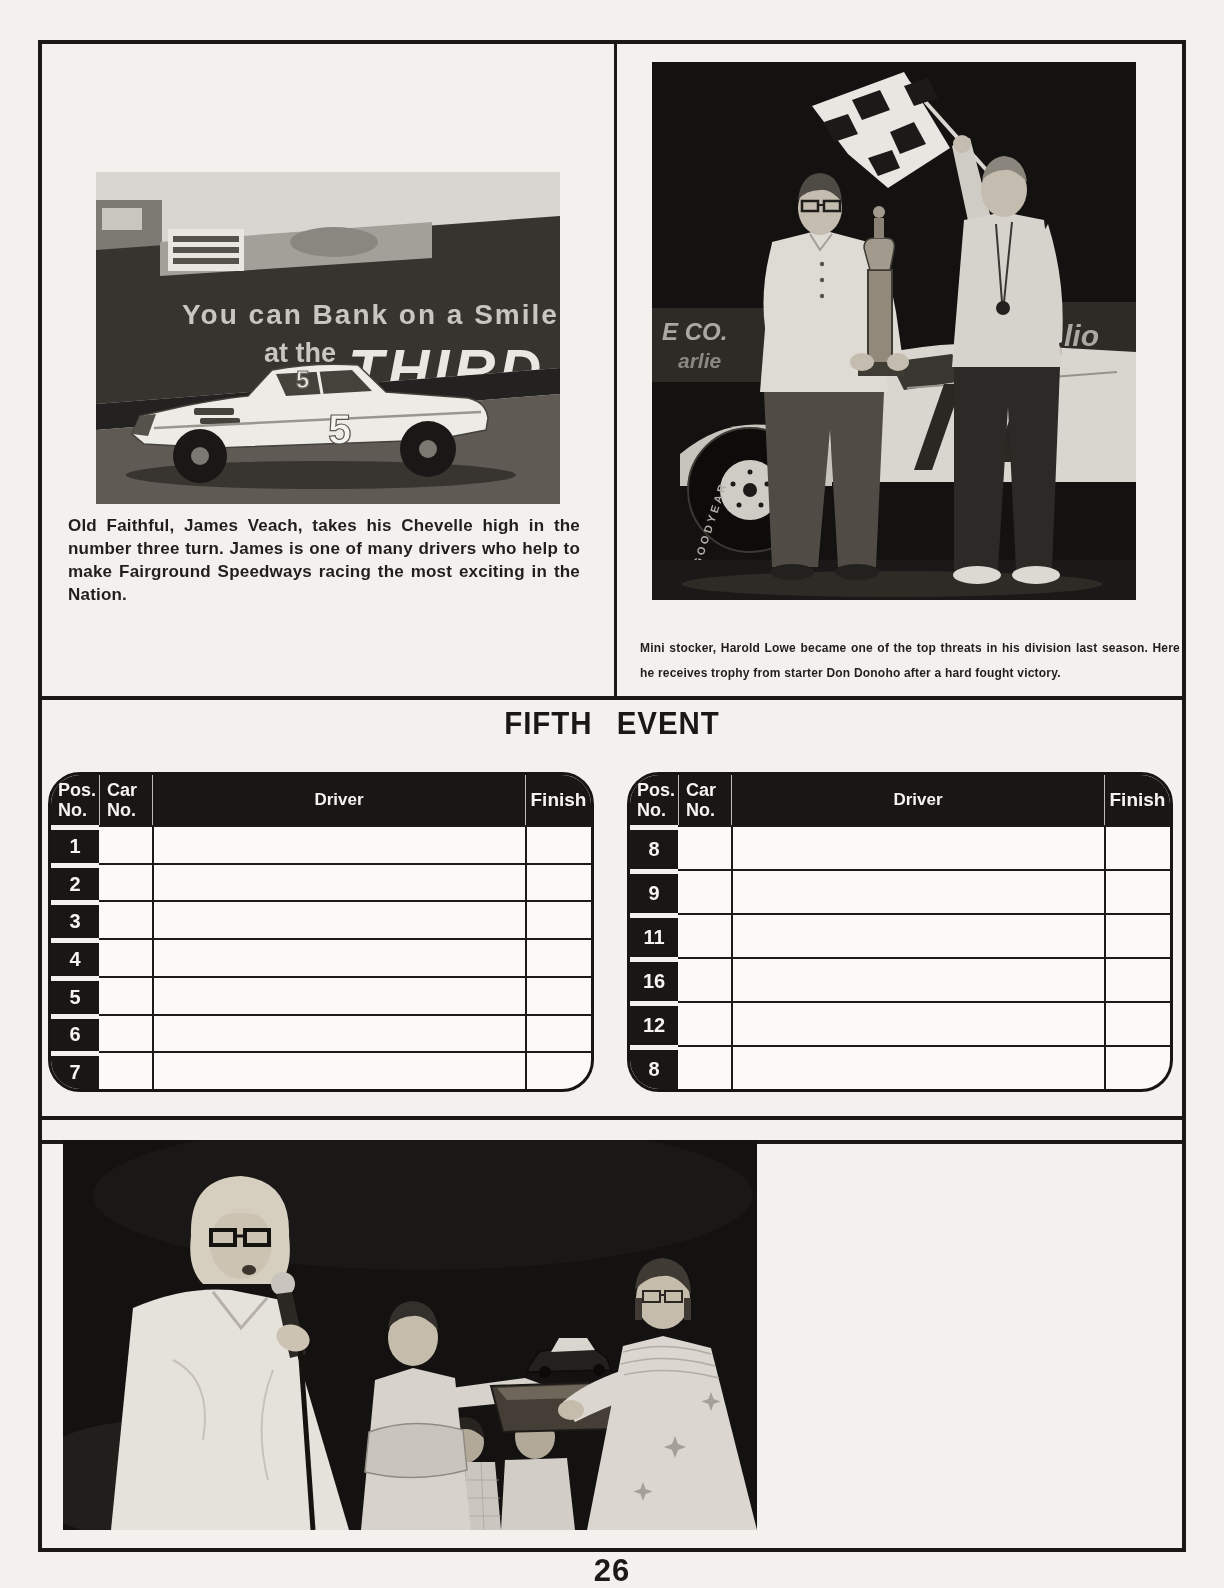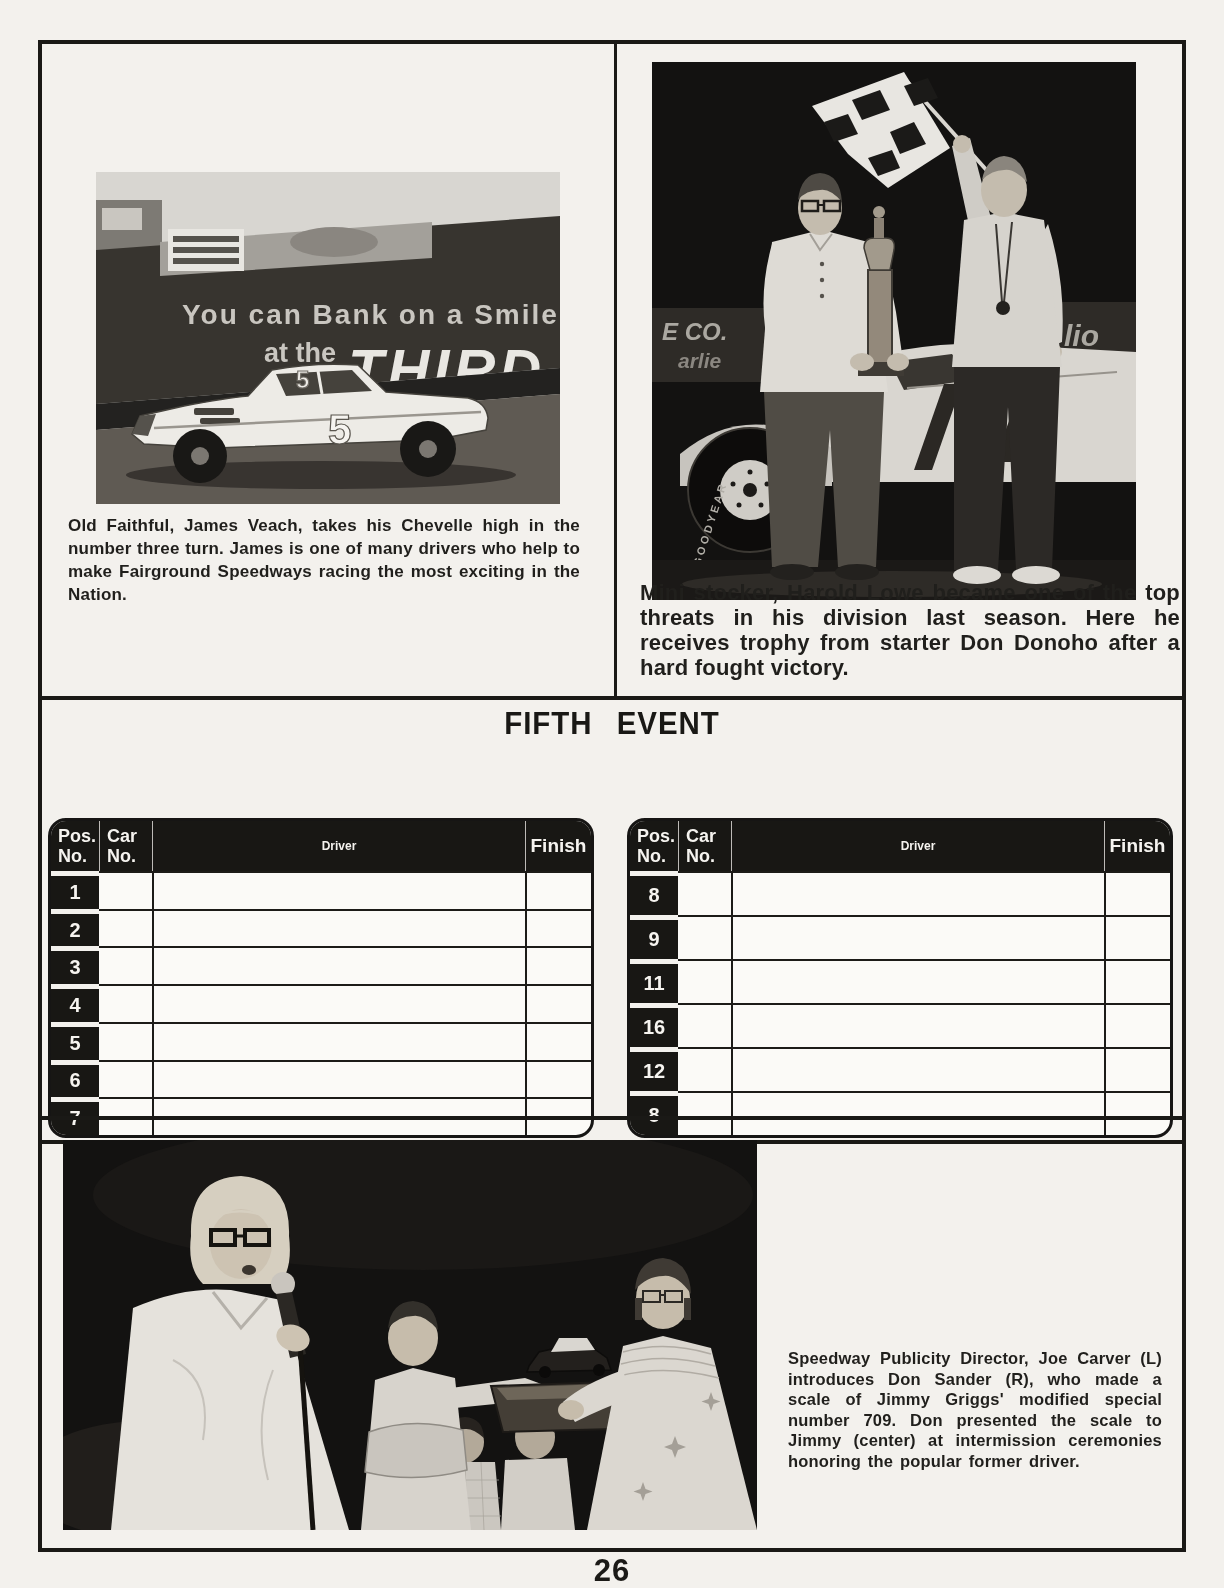--- a/index.html
+++ b/index.html
@@ -17,42 +17,42 @@
   #sec-top{top:40px;height:660px;padding-left:36px;}
   #sec-mid{top:696px;height:448px;}
   #sec-bot{top:1116px;height:436px;}
   .vdivider{position:absolute;left:572px;top:0;bottom:0;width:3px;background:#1a1916;}
   .photo{position:absolute;display:block;background:#141312;}
   .caption{
     position:absolute;margin:0;font-weight:700;color:#201f1c;
     text-align:justify;letter-spacing:.2px;
   }
   .caption-left{left:26px;top:470px;width:512px;font-size:17px;line-height:23px;}
-  .caption-right{left:598px;top:536px;width:540px;font-size:22px;line-height:25px;}
+  .caption-right{left:598px;top:592px;width:540px;font-size:12px;line-height:25px;}
   .caption-bottom{left:746px;top:228px;width:374px;font-size:16.5px;line-height:20.5px;word-spacing:2px;}
   .event-title{
     position:absolute;top:6px;left:0;right:0;margin:0;text-align:center;
     font-size:31px;font-weight:700;letter-spacing:1px;word-spacing:16px;
     transform:scaleX(.95);color:#191815;
   }
   
   .rtable{
     position:absolute;top:72px;width:546px;height:320px;
-    border:3px solid #161514;border-radius:18px;background:#fbfaf7;
-    overflow:hidden;display:flex;flex-direction:column;box-sizing:border-box;margin-top:46px;
+    border:3px solid #161514;border-radius:32px;background:#fbfaf7;
+    overflow:hidden;display:flex;flex-direction:column;box-sizing:border-box;
   }
   .rtable-left{left:6px;}
   .rtable-right{left:585px;}
   .thead,.trow{display:grid;grid-template-columns:48px 53px 1fr 66px;}
   .thead{height:50px;background:#181714;color:#f5f3ef;flex:0 0 50px;}
   .thead .hc{display:flex;align-items:center;font-weight:700;}
   .hc.h-pos,.hc.h-car{flex-direction:column;align-items:flex-start;justify-content:center;
     padding-left:7px;font-size:18px;line-height:20px;}
   .hc.h-car{border-left:1.5px solid rgba(244,242,238,.75);}
-  .hc.h-driver{justify-content:center;font-size:12px;border-left:1.5px solid rgba(244,242,238,.75);}
+  .hc.h-driver{justify-content:center;font-size:17px;border-left:1.5px solid rgba(244,242,238,.75);}
   .hc.h-finish{justify-content:center;font-size:19px;border-left:1.5px solid rgba(244,242,238,.75);}
   .trow{flex:1 1 auto;}
   .tc{box-sizing:border-box;}
   .tc.pos{
     background:#181714;color:#f6f4f0;display:flex;align-items:center;justify-content:center;
     font-size:20px;font-weight:700;border-top:5px solid #f3f1ed;
   }
   .tc.car{border-top:2px solid #1c1b18;}
   .tc.driver{border-top:2px solid #1c1b18;border-left:2px solid #1c1b18;}
   .tc.finish{border-top:2px solid #1c1b18;border-left:2px solid #1c1b18;}
@@ -351,16 +351,15 @@
       <ellipse cx="186" cy="130" rx="7" ry="5" fill="#3b352e"></ellipse>
       <path d="M 70,168 Q 120,146 168,150 L 218,160 L 286,390 L 48,390 Z" fill="#e5e2dc"></path>
       <path d="M 150,152 L 178,188 L 204,158" fill="none" stroke="#b5b1aa" stroke-width="3"></path>
       <path d="M 110,220 Q 150,240 140,300 M 210,230 Q 190,280 205,340" stroke="#c6c2bb" stroke-width="2" fill="none"></path>
       <circle cx="220" cy="144" r="12" fill="#c9c5be"></circle>
       <polygon points="213,154 229,152 243,214 227,218" fill="#2b2824"></polygon>
       <line x1="237" y1="204" x2="250" y2="390" stroke="#15130f" stroke-width="5"></line>
       <ellipse cx="230" cy="198" rx="17" ry="13" fill="#cdc3b2" transform="rotate(20 230 198)"></ellipse>
     </g>
   </svg>
-  <p class="caption caption-bottom">Speedway Publicity Director, Joe Carver (L) introduces Don Sander (R), who made a scale of Jimmy Griggs' modified special number 709. Don presented the scale to Jimmy (center) at intermission ceremonies honoring the popular former driver.</p>
 </section>
 
 <div class="page-number">26</div>
 
 </body></html>

